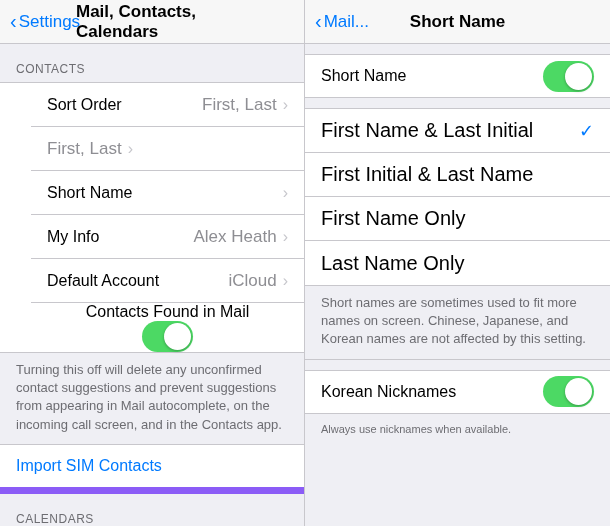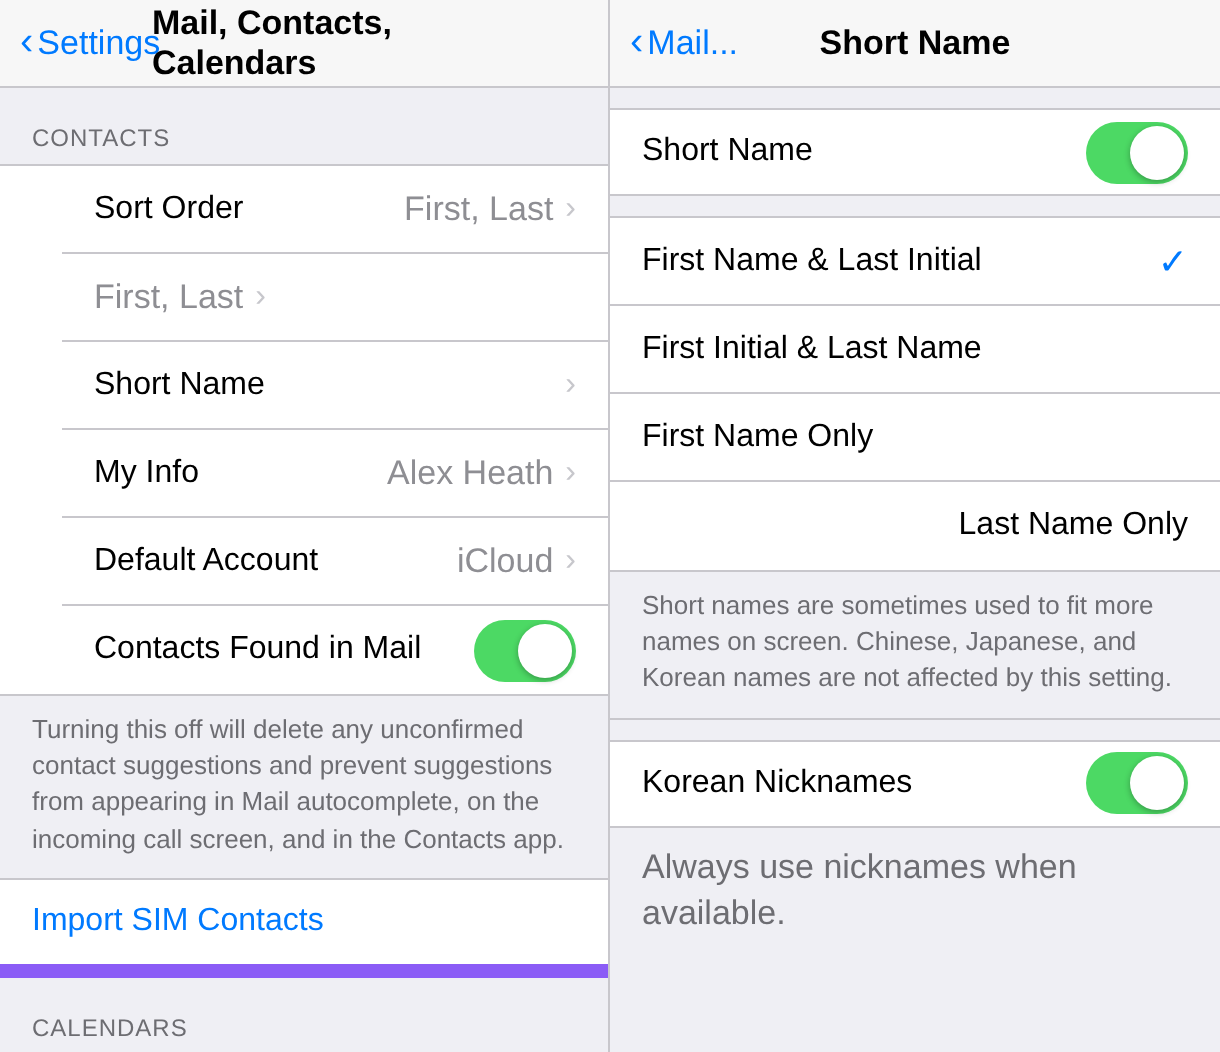--- a/index.html
+++ b/index.html
@@ -100,20 +100,21 @@
       align-items: center;
       padding: 0 16px;
       min-height: 44px;
       border-bottom: 1px solid #c8c7cc;
       background: #fff;
       position: relative;
     }
 
     .table-row:last-child {
       border-bottom: none;
+      flex-direction: column;
     }
 
     .row-label {
       font-size: 16px;
       color: #000;
       flex: 1;
     }
 
     .row-value {
       font-size: 17px;
@@ -179,25 +180,24 @@
       display: flex;
       align-items: center;
       padding: 0 16px;
       min-height: 44px;
       border-bottom: 1px solid #c8c7cc;
       background: #fff;
     }
 
     .option-row:last-child {
       border-bottom: none;
-      text-align: right;
     }
 
     .option-label {
-      font-size: 16px;
+      font-size: 20px;
       color: #000;
       flex: 1;
     }
 
     .checkmark {
       color: #007aff;
       font-size: 18px;
     }
 
     
@@ -227,21 +227,21 @@
       padding: 0 16px;
       min-height: 44px;
       background: #fff;
       border-top: 1px solid #c8c7cc;
       border-bottom: 1px solid #c8c7cc;
       margin-top: 10px;
     }
 
     .prefer-note {
       padding: 8px 16px 10px 16px;
-      font-size: 17px;
+      font-size: 11px;
       color: #6d6d72;
       background: #efeff4;
       line-height: 1.4;
     }
   </style>
 </head>
 <body>
 
 <div class="left-panel">
 

